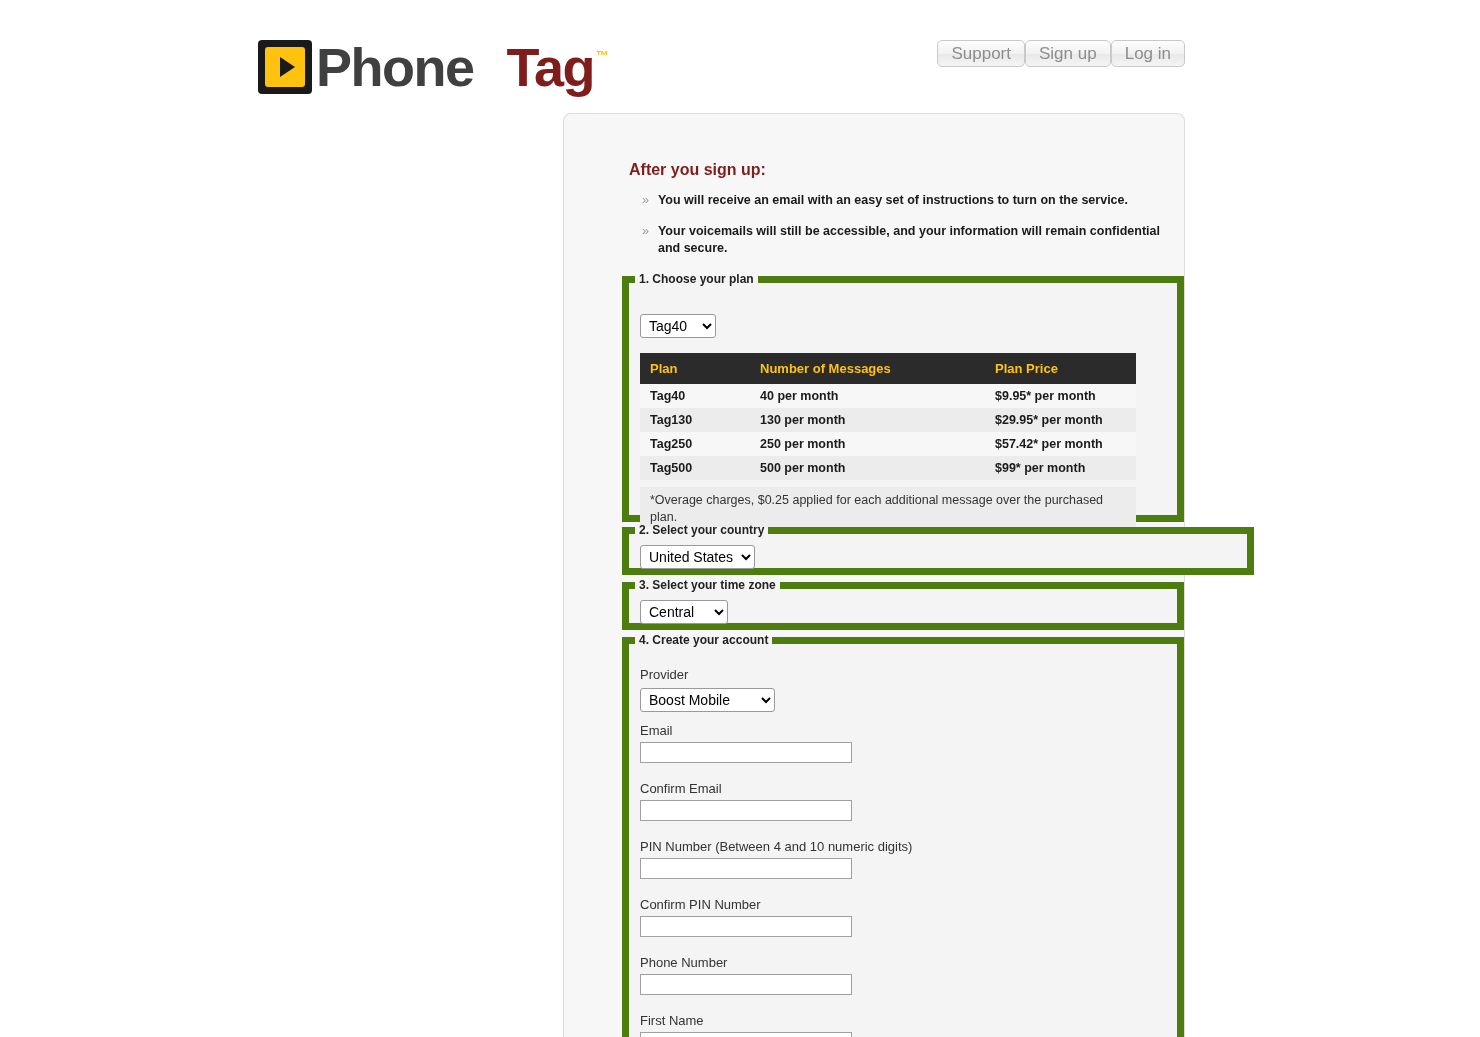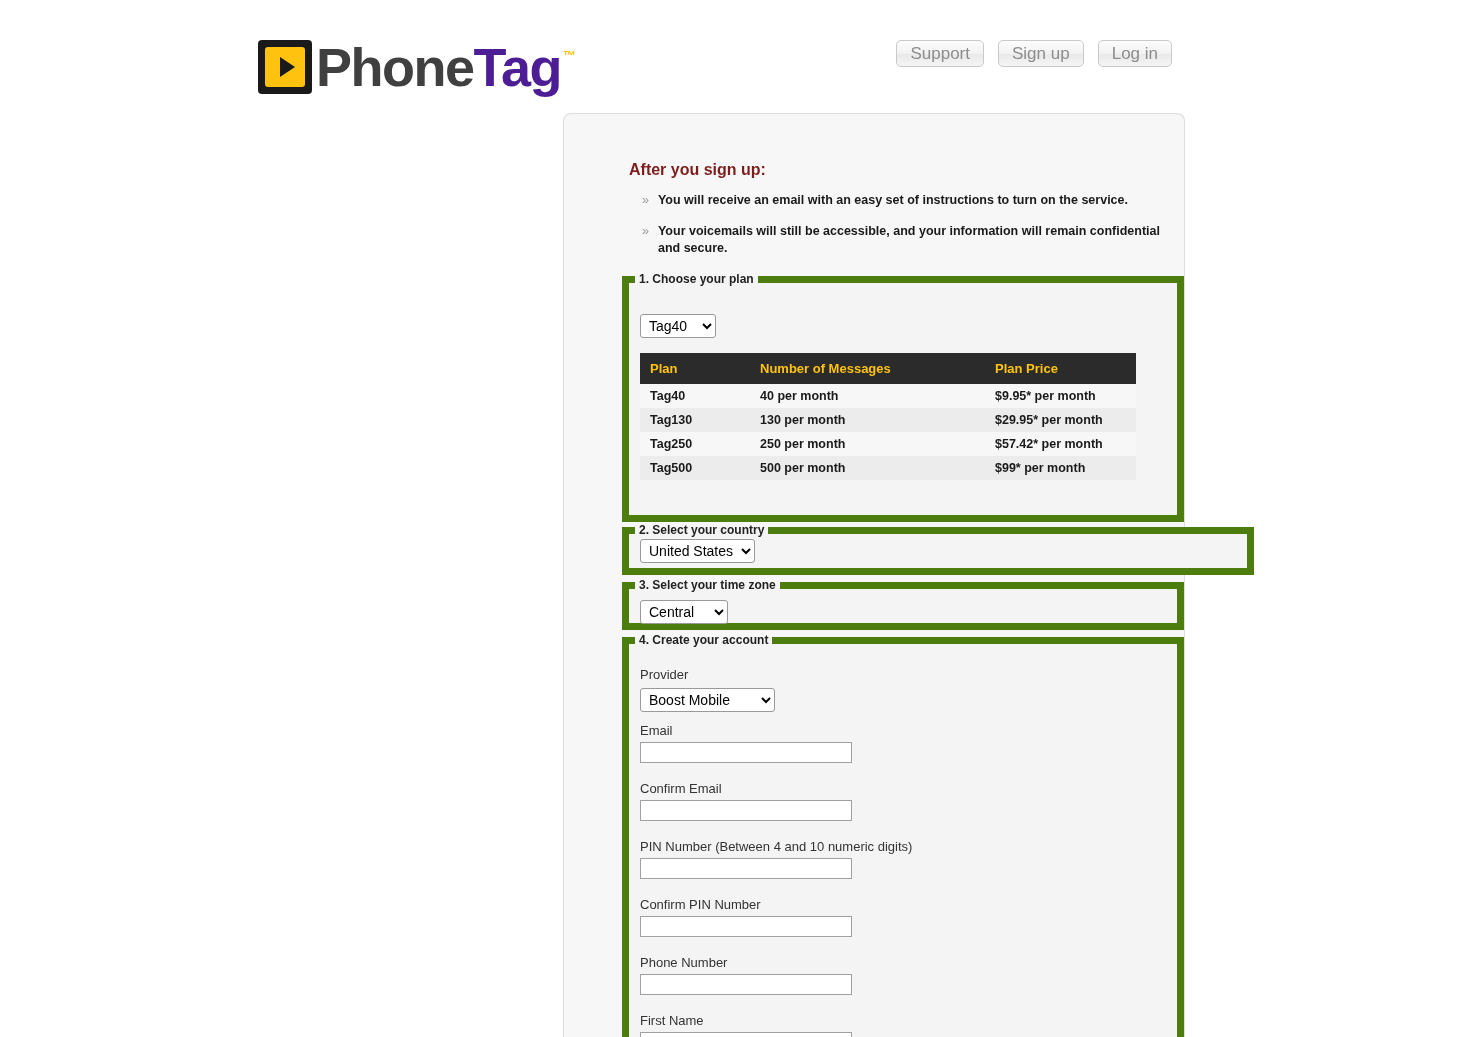--- a/index.html
+++ b/index.html
@@ -47,35 +47,35 @@
     margin-left: 4px;
   }
   .logo-text {
     font-size: 54px;
     font-weight: bold;
     letter-spacing: -1.5px;
     margin-left: 4px;
     line-height: 1;
   }
   .logo-text .dark { color: #404040; }
-  .logo-text .gold { color: #4c1d95; }
+  .logo-text .gold { color: #7f1d1d; margin-left: 33px; }
   .logo-tm {
     font-size: 13px;
     color: #ffc20e;
     font-weight: bold;
     align-self: flex-start;
     margin-top: 8px;
     margin-left: 2px;
   }
 
   .top-nav {
     position: absolute;
-    right: 308px; top: 40px;
-    display: flex;
-    gap: 14px;
+    right: 295px; top: 40px;
+    display: flex;
+    gap: 0;
   }
   .nav-btn {
     height: 27px;
     padding: 0 13px;
     display: flex;
     align-items: center;
     justify-content: center;
     font-size: 17px;
     color: #8d8d8d;
     background: linear-gradient(to bottom, #fdfdfd 0%, #f2f2f2 50%, #e8e8e8 51%, #f5f5f5 100%);
@@ -147,21 +147,21 @@
   select {
     font-family: "Liberation Sans", sans-serif;
     font-size: 14px;
     padding: 2px 4px;
     border: 1px solid #999;
     background: #fff;
     border-radius: 3px;
   }
   .sel-wrap { position: absolute; }
   .plan-select { left: 11px; top: 28px; }
-  .country-select { left: 11px; top: 2px; }
+  .country-select { left: 11px; top: 8px; }
   .tz-select { left: 11px; top: 8px; }
   .provider-select { left: 11px; top: 41px; }
 
   
   .plan-table {
     position: absolute;
     left: 11px; top: 67px;
     width: 496px;
     border-collapse: collapse;
     font-size: 12.5px;
@@ -296,20 +296,21 @@
           <td class="col-price">$57.42* per month</td>
         </tr>
         <tr>
           <td class="col-plan">Tag500</td>
           <td class="col-msgs">500 per month</td>
           <td class="col-price">$99* per month</td>
         </tr>
       </tbody>
     </table>
 
+    <div class="overage">*Overage charges, $0.25 applied for each additional message over the purchased plan.</div>
   </fieldset>
 
   <fieldset class="fs-country">
     <legend>2. Select your country</legend>
     <div class="sel-wrap country-select">
       <select>
         <option>United States</option>
         <option>Canada</option>
       </select>
     </div>

